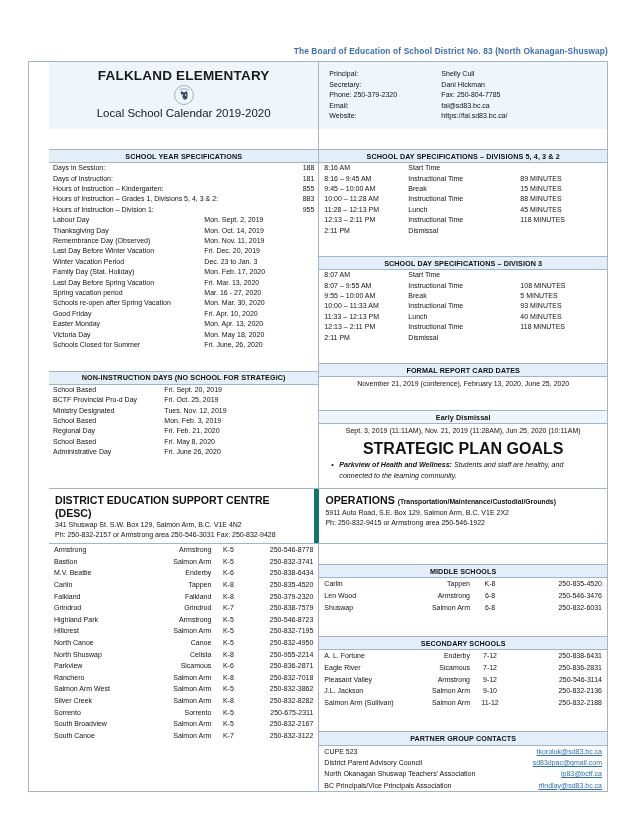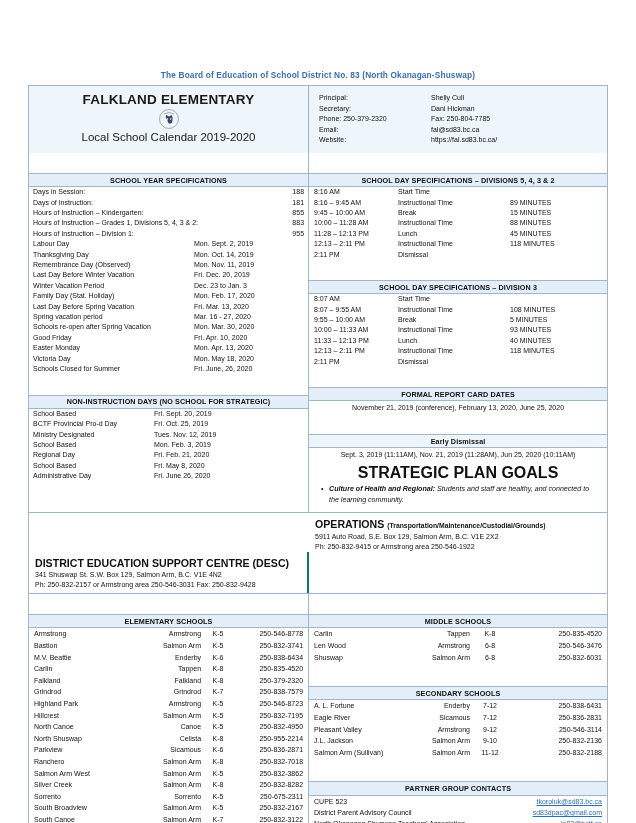--- a/index.html
+++ b/index.html
@@ -7,30 +7,30 @@
     width: 636px; height: 823px;
     background: #ffffff;
     font-family: "Liberation Sans", sans-serif;
     font-size: 7px;
     color: #111111;
     overflow: hidden;
   }
   .page { padding: 0 28px; position: relative; width: 636px; height: 823px; }
 
   .banner {
-    text-align: center;
+    text-align: right;
     color: #3a6fb0;
     font-weight: bold;
     font-size: 8.3px;
     letter-spacing: .15px;
-    padding-top: 70px;
+    padding-top: 46px;
     padding-bottom: 5px;
   }
 
-  .frame { border: 1px solid #9fb6cc; }
+  .frame { border: 1px solid #9fb6cc; padding-left: 20px; }
 
   
   .topgrid { display: flex; }
   .col-l { width: 281px; border-right: 1px solid #9fb6cc; }
   .col-r { width: 299px; }
 
   .schoolhead {
     background: #eef5fb;
     text-align: center;
     padding: 6px 0 5px 0;
@@ -82,21 +82,21 @@
   .centerline { text-align: center; font-size: 7px; line-height: 11px; padding: 1px 2px; }
 
   .goalshead { text-align:center; font-weight:bold; font-size: 16px; padding: 3px 0 2px 0; }
   .goals { padding: 0 10px 4px 12px; }
   .goal { font-style: italic; font-size: 7.1px; line-height: 10.4px; position: relative; padding-left: 8px; margin-bottom: 3px; }
   .goal:before { content: "•"; position: absolute; left: 0; top: -0.5px; font-style: normal; }
   .goal b { font-style: italic; }
 
   
   .midgrid { display: flex; border-top: 1px solid #9fb6cc; }
-  .mid-l { width: 281px; border-right: 2px solid #0f766e; padding: 5px 6px 3px 6px; margin-top: 39px; }
+  .mid-l { width: 281px; border-right: 5px solid #0f766e; padding: 5px 6px 3px 6px; }
   .mid-r { width: 299px; padding: 5px 6px 3px 6px; }
   .midtitle { font-size: 10.6px; font-weight: bold; line-height: 13px; }
   .midtitle small { font-size: 6.8px; font-weight: bold; }
   .midline { font-size: 7px; line-height: 10px; }
 
   
   .botgrid { display: flex; border-top: 1px solid #9fb6cc; }
   .bot-l { width: 281px; border-right: 1px solid #9fb6cc; }
   .bot-r { width: 299px; }
 
@@ -360,42 +360,41 @@
             </div>
         </div>
 
         <div class="bar">FORMAL REPORT CARD DATES</div>
         <div class="centerline">November 21, 2019 (conference), February 13, 2020, June 25, 2020</div>
         <div class="bar plain">Early Dismissal</div>
         <div class="centerline">Sept. 3, 2019 (11:11AM), Nov. 21, 2019 (11:28AM), Jun 25, 2020 (10:11AM)</div>
 
         <div class="goalshead">STRATEGIC PLAN GOALS</div>
         <div class="goals">
-          <div class="goal"><b>Culture of Health and Regional:</b><span> Students and staff are healthy, and connected to the learning community.</span></div>
+          <div class="goal"><b>Parkview of Health and Wellness:</b><span> Students and staff are healthy, and connected to the learning community.</span></div>
         </div>
       </div>
     </div>
 
     <div class="midgrid">
       <div class="mid-l">
         <div class="midtitle">DISTRICT EDUCATION SUPPORT CENTRE (DESC)</div>
         <div class="midline">341 Shuswap St. S.W. Box 129, Salmon Arm, B.C. V1E 4N2</div>
         <div class="midline">Ph: 250-832-2157 or Armstrong area 250-546-3031 Fax: 250-832-9428</div>
       </div>
       <div class="mid-r">
         <div class="midtitle"><span>OPERATIONS</span> <small>(Transportation/Maintenance/Custodial/Grounds)</small></div>
         <div class="midline">5911 Auto Road, S.E. Box 129, Salmon Arm, B.C. V1E 2X2</div>
         <div class="midline">Ph: 250-832-9415 or Armstrong area 250-546-1922</div>
       </div>
     </div>
 
     <div class="botgrid">
 
       <div class="bot-l">
-        <div class="bar">ELEMENTARY SCHOOLS</div>
         <div>
           <div class="srow">
               <span class="s-name">Armstrong</span>
               <span class="s-town">Armstrong</span>
               <span class="s-gr">K-5</span>
               <span class="s-ph">250-546-8778</span>
             </div>
           <div class="srow">
               <span class="s-name">Bastion</span>
               <span class="s-town">Salmon Arm</span>

